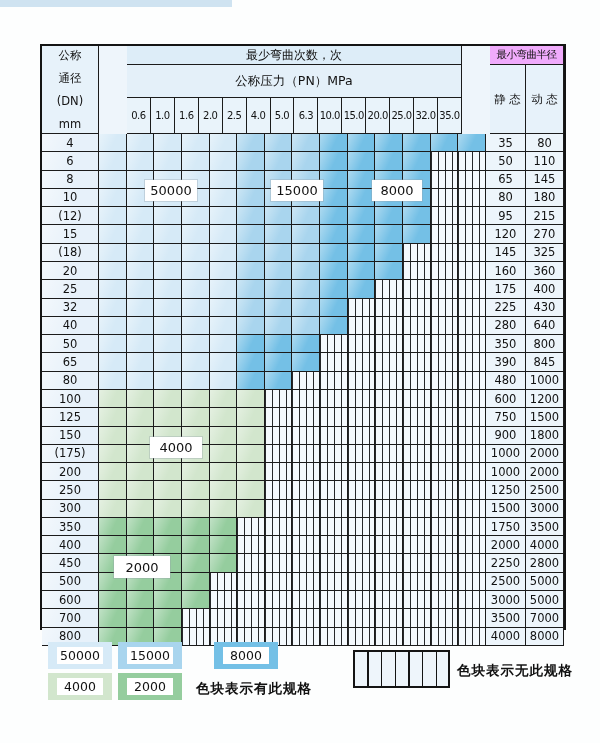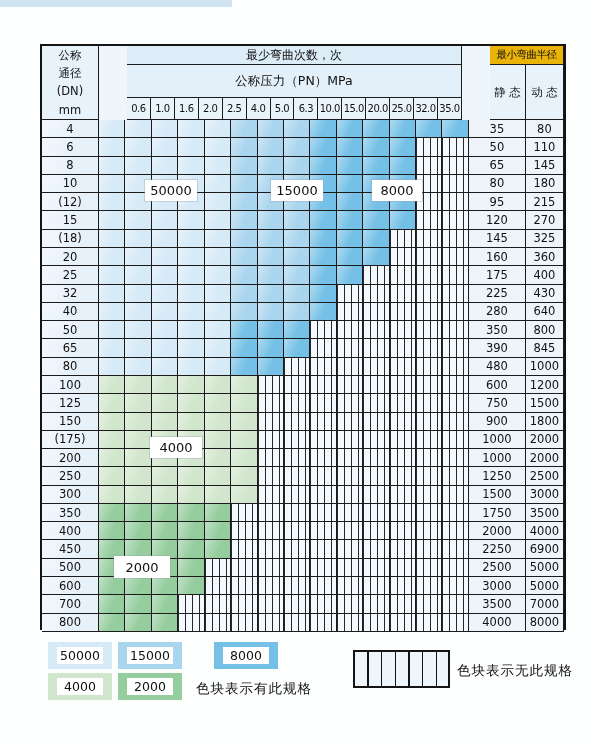--- a/index.html
+++ b/index.html
@@ -7,55 +7,55 @@
   #page{position:relative;width:600px;height:743px;background:#fdfefe;overflow:hidden;}
 
   .top-bar{position:absolute;left:0;top:0;width:232px;height:7px;background:#cfe3f1;}
 
   .title{position:absolute;left:38px;top:10px;font-family:"DejaVu Serif","Liberation Serif",serif;
          font-weight:bold;font-size:16px;letter-spacing:2px;color:#000;}
 
   
   .tbl{position:absolute;left:40px;top:44px;width:526px;height:586px;border:2px solid #141414;
        box-sizing:border-box;background:#eef5fb;}
-  .hdr{display:flex;height:74px;gap:28px;}
+  .hdr{display:flex;height:88px;gap:28px;}
   .cell{box-sizing:border-box;border-right:1px solid #1b1b1b;border-bottom:1px solid #1b1b1b;
         display:flex;align-items:center;justify-content:center;}
   .dn-head{width:57px;flex-direction:column;justify-content:space-between;padding:2px 0;
            background:#e7f2fa;font-size:11.5px;line-height:1.25;}
   .mid{flex:1;display:flex;flex-direction:column;min-width:0;}
   .h1{height:19px;background:#ddedf8;font-size:12px;}
   .h2{height:33px;background:#e4f0f9;font-size:12.5px;}
   .h3{flex:1;display:flex;background:#e9f3fa;}
   .pcol{flex:1;font-size:10px;background:#e9f3fa;letter-spacing:-0.5px;}
   .radius-head{width:74px;display:flex;flex-direction:column;}
-  .r1{height:19px;background:#eab308;font-size:10.5px;white-space:nowrap;letter-spacing:-0.5px;}
+  .r1{height:19px;background:#f0abfc;font-size:10.5px;white-space:nowrap;letter-spacing:-0.5px;}
   .r2{flex:1;display:flex;background:#e7f2fa;}
   .r2 .stat{width:36px;font-size:11.5px;text-align:right;}
   .r2 .dyn{width:38px;font-size:11.5px;}
 
   .tbody{height:512px;display:flex;flex-direction:column;}
   .trow{flex:1;display:flex;min-height:0;}
   .dn-cell{width:57px;background:#e7f1fa;font-size:11.5px;
            background-image:linear-gradient(115deg,rgba(255,255,255,.5),rgba(255,255,255,0) 60%);}
   .zcell{flex:1;background-image:linear-gradient(115deg,rgba(255,255,255,.42),rgba(255,255,255,0) 55%);}
   .striped{background-color:#f4f9fd;background-image:repeating-linear-gradient(90deg,
            #26282a 0,#26282a 1px,rgba(0,0,0,0) 1px,rgba(0,0,0,0) 7px);}
   .vcell{font-size:11.5px;background:#edf5fb;}
-  .stat-c{width:57px;}
+  .stat-c{width:40px;}
   .dyn-c{width:38px;}
 
   .overlay{position:absolute;background:#ffffff;display:flex;align-items:center;justify-content:center;
            font-size:13px;color:#111;box-shadow:0 0 0 1px rgba(150,160,170,.35);}
 
   
   .sw{position:absolute;width:64px;height:27px;display:flex;align-items:center;justify-content:center;}
   .sw .inner{width:46px;height:17px;background:#ffffff;display:flex;align-items:center;
              justify-content:center;font-size:12.5px;}
-  .leg-text{position:absolute;font-size:13.5px;letter-spacing:1px;color:#111;}
+  .leg-text{position:absolute;font-size:13.5px;letter-spacing:1px;color:#111;font-weight:bold;}
   .nospec-box{position:absolute;border:2px solid #141414;box-sizing:border-box;background-color:#eef5fb;
               background-image:repeating-linear-gradient(90deg,rgba(0,0,0,0) 0,rgba(0,0,0,0) 12.2px,#141414 12.2px,#141414 13.7px);}
 </style>
 </head>
 <body>
 
 <div id="page">
 
   <div class="top-bar"></div>
 
@@ -544,21 +544,21 @@
           <div class="cell zcell striped"></div>
           <div class="cell zcell striped"></div>
           <div class="cell zcell striped"></div>
           <div class="cell zcell striped"></div>
           <div class="cell zcell striped"></div>
           <div class="cell zcell striped"></div>
           <div class="cell zcell striped"></div>
           <div class="cell zcell striped"></div>
           <div class="cell zcell striped"></div>
           <div class="cell vcell stat-c">2250</div>
-          <div class="cell vcell dyn-c">6900</div>
+          <div class="cell vcell dyn-c">2800</div>
         </div>
         <div class="trow">
           <div class="cell dn-cell">500</div>
           <div class="cell zcell" style="background-color: rgb(149, 205, 158);"></div>
           <div class="cell zcell" style="background-color: rgb(149, 205, 158);"></div>
           <div class="cell zcell" style="background-color: rgb(149, 205, 158);"></div>
           <div class="cell zcell" style="background-color: rgb(149, 205, 158);"></div>
           <div class="cell zcell striped"></div>
           <div class="cell zcell striped"></div>
           <div class="cell zcell striped"></div>

